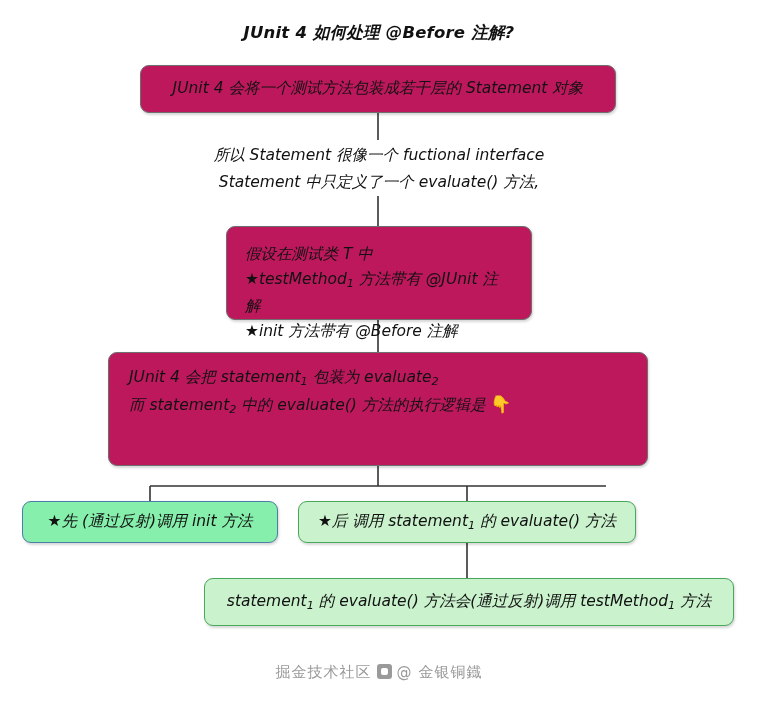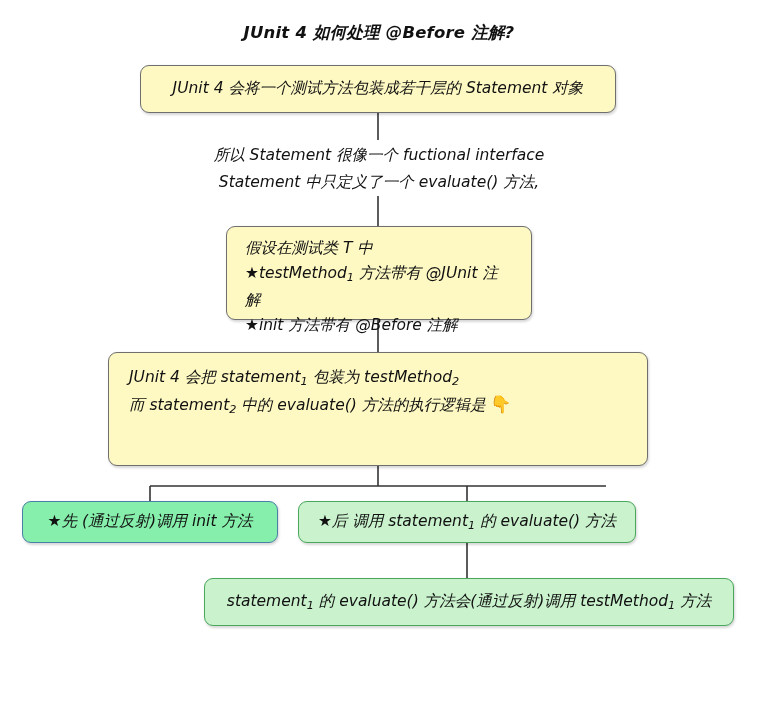--- a/index.html
+++ b/index.html
@@ -37,21 +37,21 @@
     font-weight: bold;
     font-style: italic;
     color: #111;
     letter-spacing: 0.2px;
   }
   .node {
     position: absolute;
     box-sizing: border-box;
     border-radius: 9px;
     border: 1.5px solid #6f6f6f;
-    background: #fef9c3;
+    background: #be185d;
     box-shadow: 1px 1.5px 2.5px rgba(0,0,0,0.16);
     font-size: 15.5px;
     font-style: italic;
     line-height: 1.62;
     color: #111;
     padding: 10px 16px;
   }
   .node.center {
     display: flex;
     align-items: center;
@@ -143,45 +143,48 @@
 
   <div class="node center" style="left:140px; top:65px; width:476px; height:48px;">
     <span>JUnit 4 会将一个测试方法包装成若干层的 Statement 对象</span>
   </div>
 
   <div class="plain" style="left:129px; top:142px; width:500px;">
     <span class="nline">所以 Statement 很像一个 fuctional interface</span>
     <span class="nline">Statement 中只定义了一个 evaluate() 方法,</span>
   </div>
 
-  <div class="node" style="left:226px; top:226px; width:306px; height:94px; padding:9px 18px;">
+  <div class="node" style="left:226px; top:226px; width:306px; height:94px; padding:15px 18px;">
     <div>假设在测试类 T 中</div>
     <div>
       <span class="bullet">★</span><span>testMethod</span><span class="sub">1</span><span> 方法带有 @JUnit 注解</span>
     </div>
     <div>
       <span class="bullet">★</span><span>init 方法带有 @Before 注解</span>
     </div>
   </div>
 
   <div class="node" style="left:108px; top:352px; width:540px; height:114px; padding:12px 20px;">
     <div>
-      <span>JUnit 4 会把 statement</span><span class="sub">1</span><span> 包装为 testMethod</span><span class="sub">2</span>
+      <span>JUnit 4 会把 statement</span><span class="sub">1</span><span> 包装为 evaluate</span><span class="sub">2</span>
     </div>
     <div>
       <span>而 statement</span><span class="sub">2</span><span> 中的 evaluate() 方法的执行逻辑是 </span><span class="emoji">👇</span>
     </div>
   </div>
 
   <div class="node blue center" style="left:22px; top:501px; width:256px; height:42px; padding:6px 12px;">
     <span><span class="bullet">★</span><span>先 (通过反射)调用 init 方法</span></span>
   </div>
 
   <div class="node green center" style="left:298px; top:501px; width:338px; height:42px; padding:20px 12px;">
     <span><span class="bullet">★</span><span>后 调用 statement</span><span class="sub">1</span><span> 的 evaluate() 方法</span></span>
   </div>
 
   <div class="node green center" style="left:204px; top:578px; width:530px; height:48px; padding:6px 12px;text-align:center;">
     <span><span>statement</span><span class="sub">1</span><span> 的 evaluate() 方法会(通过反射)调用 testMethod</span><span class="sub">1</span><span> 方法</span></span>
   </div>
 
+  <div class="watermark">
+    <span>掘金技术社区</span><span class="wm-icon"></span><span>@ 金银铜鐡</span>
+  </div>
 
 </div>
 
 </body></html>

